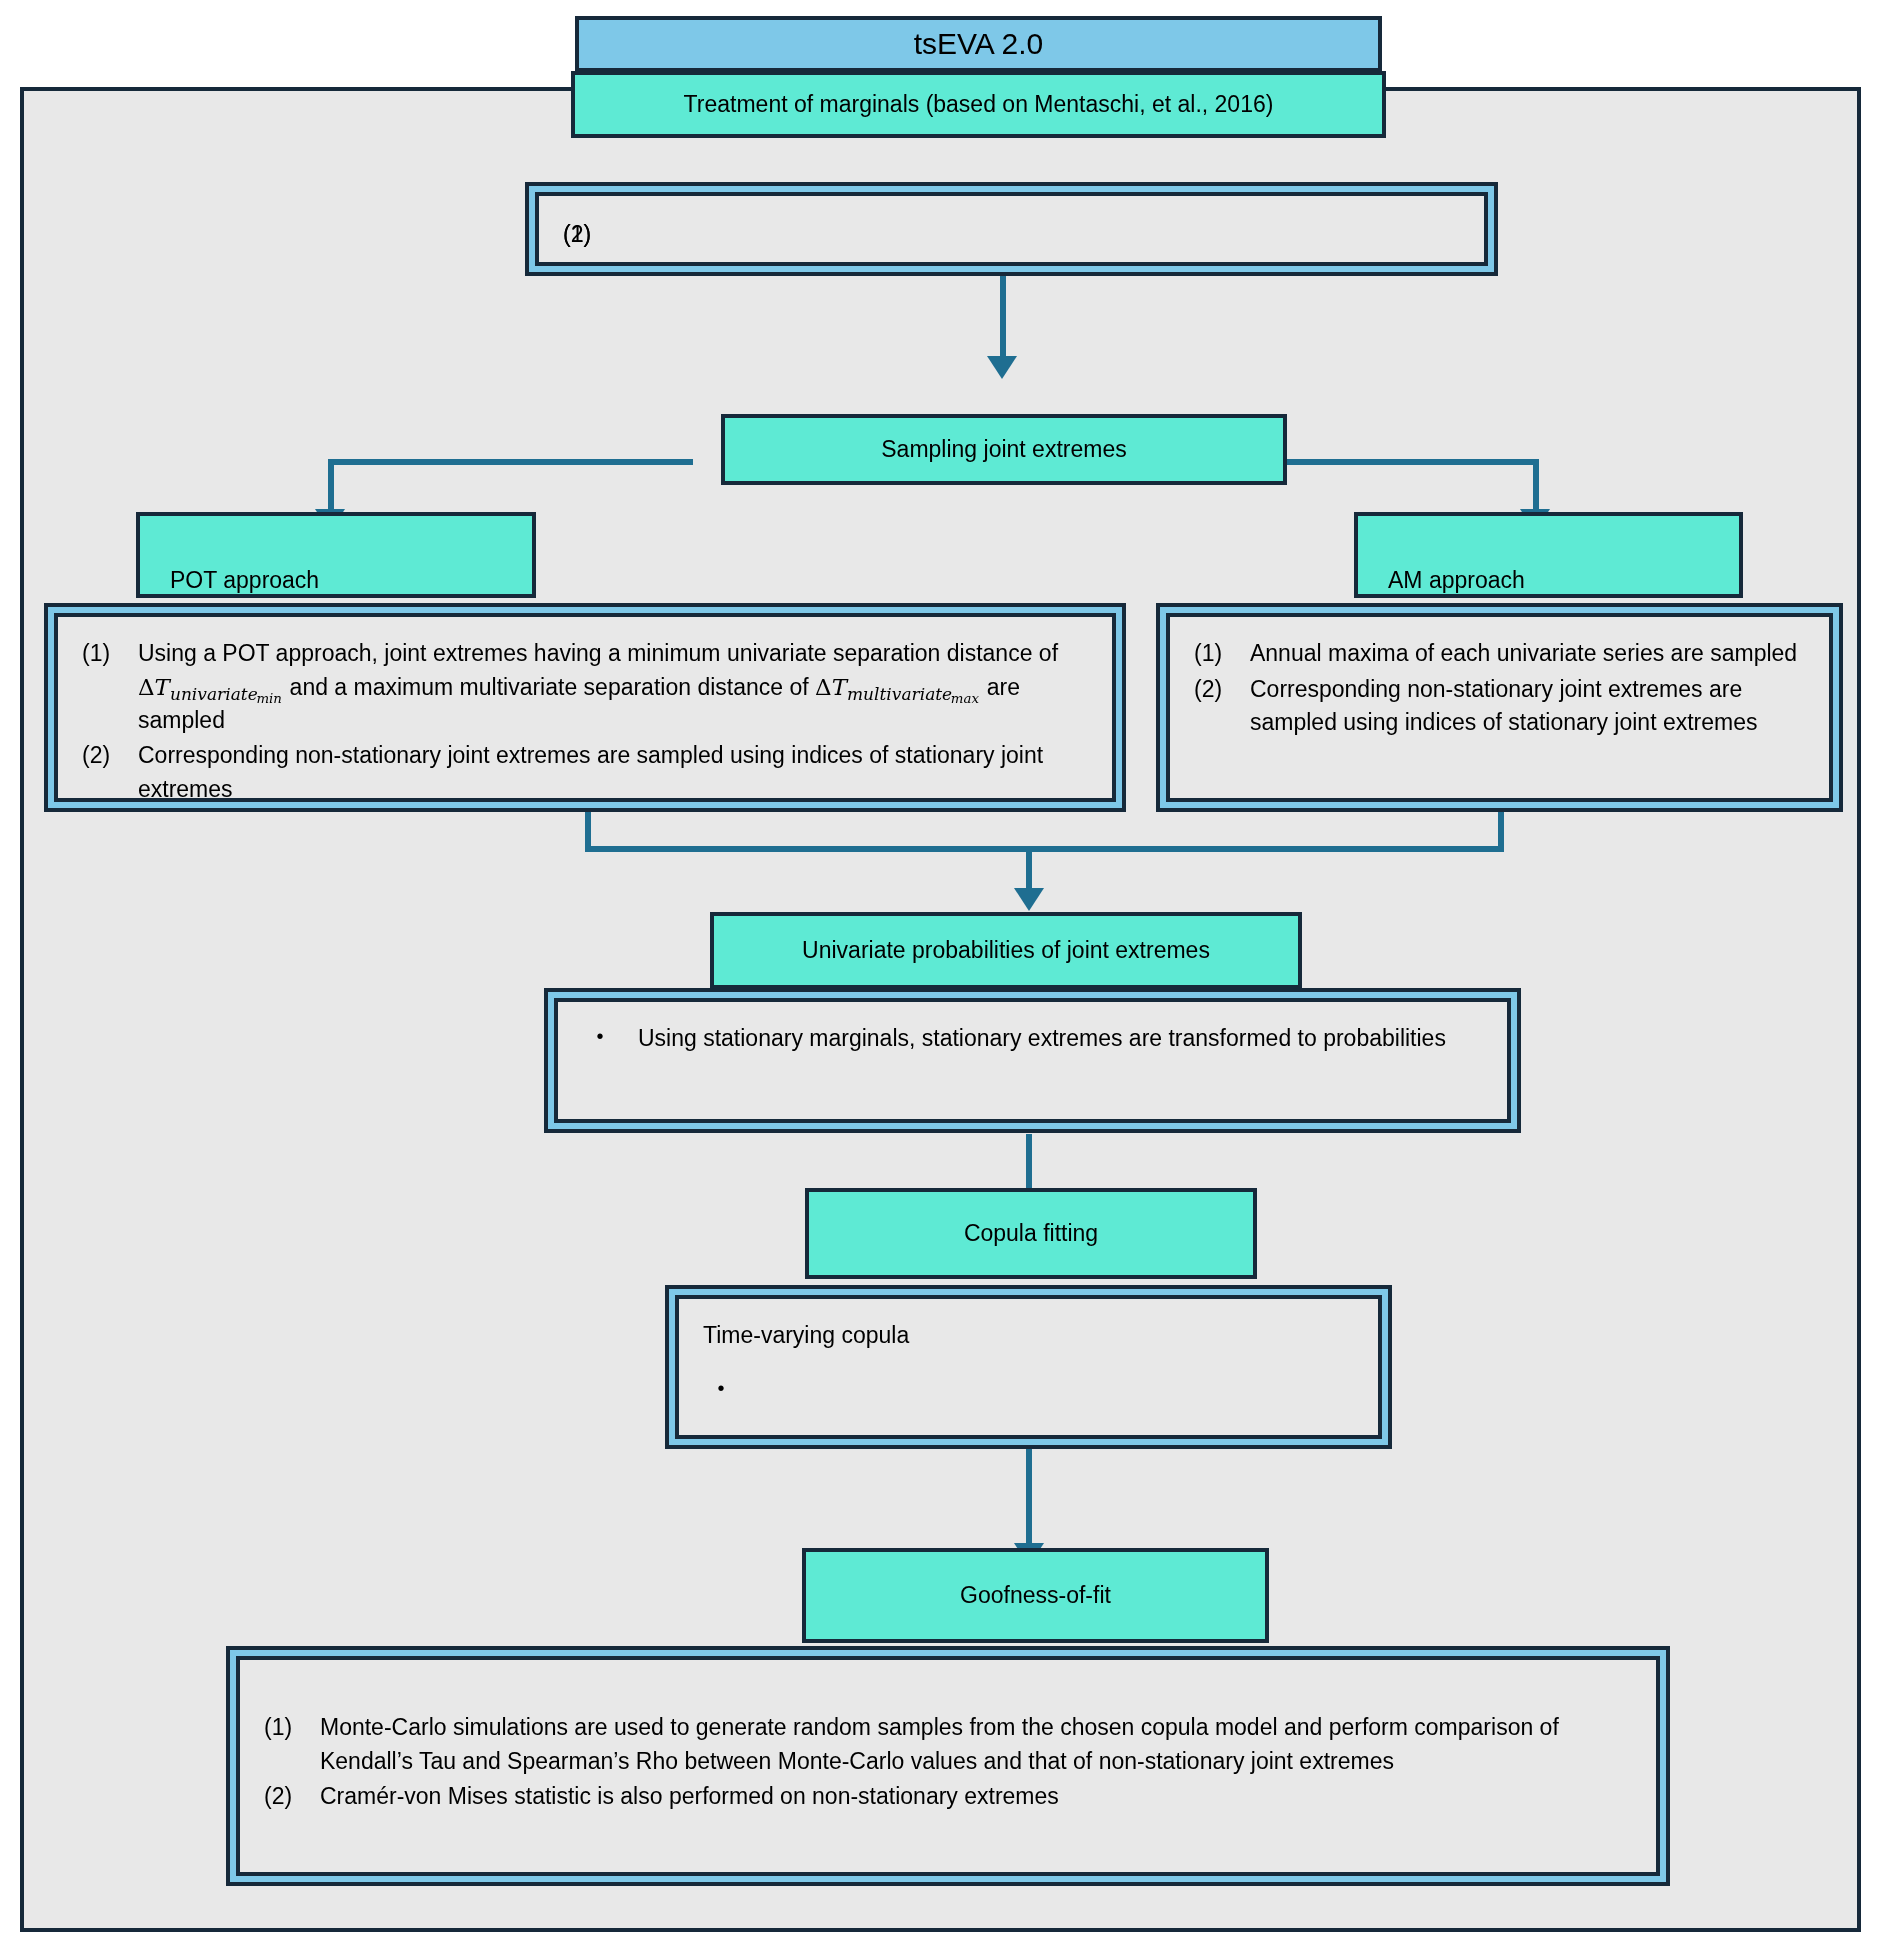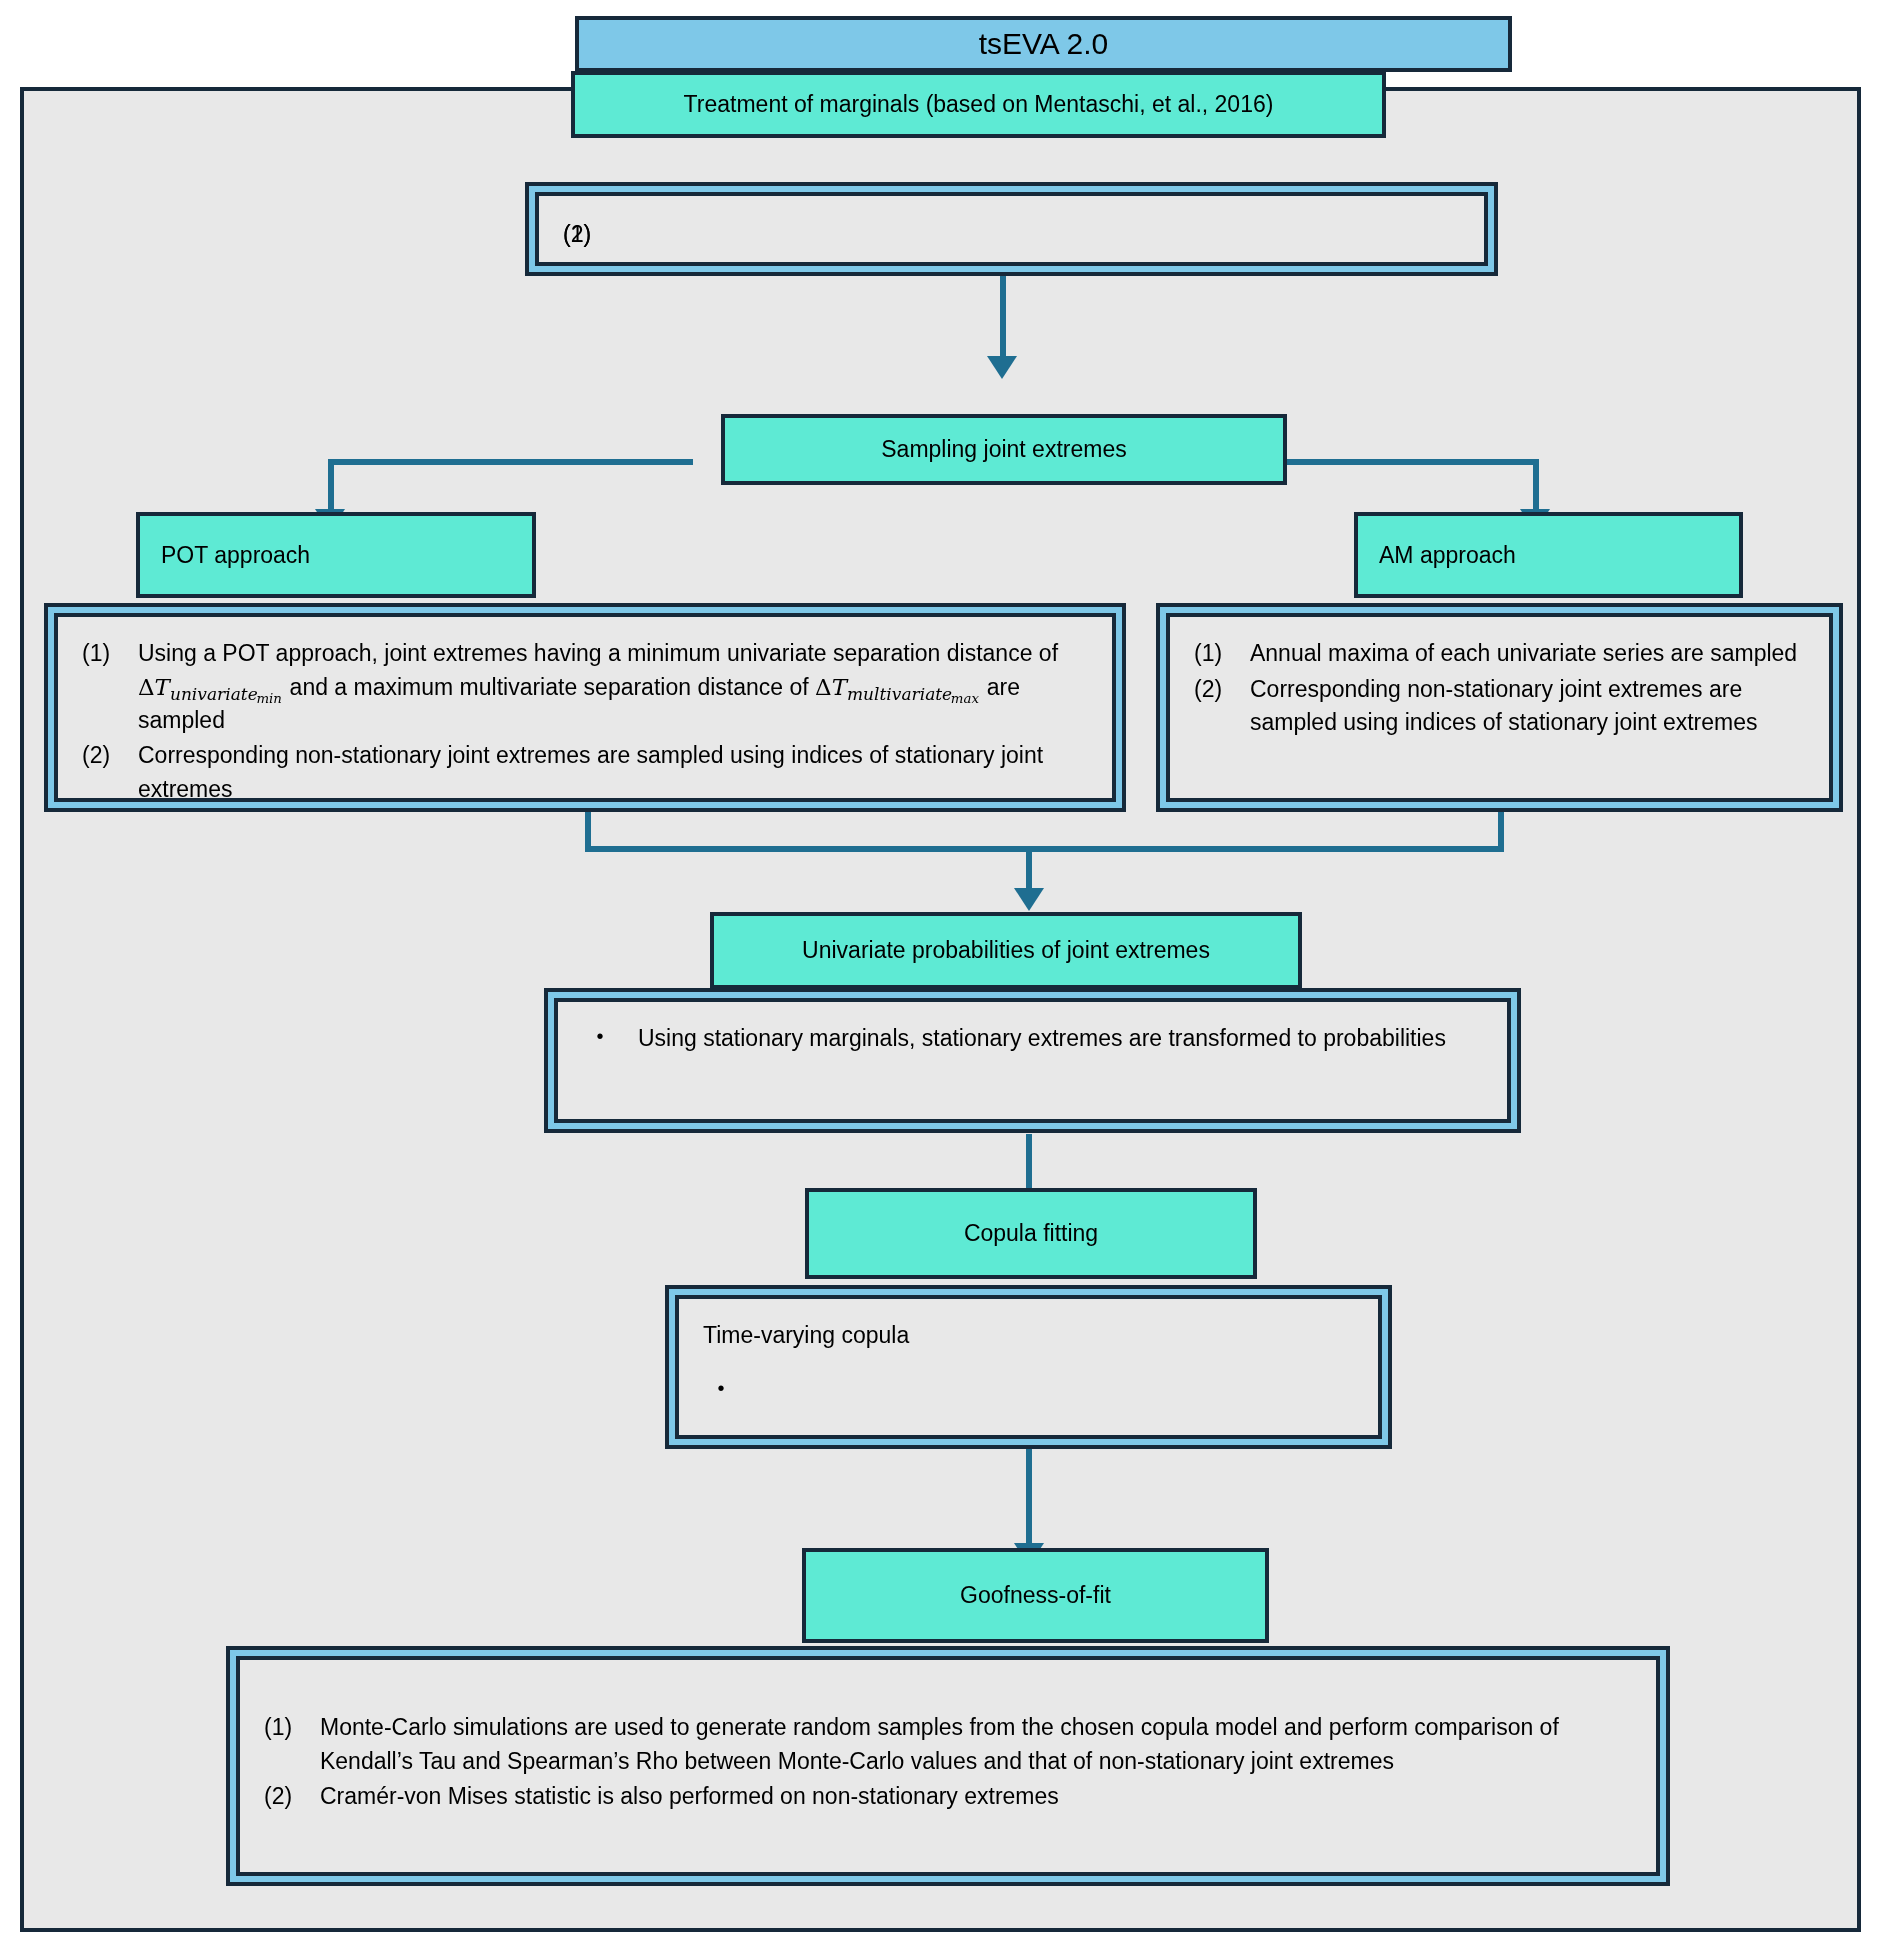--- a/index.html
+++ b/index.html
@@ -16,21 +16,21 @@
     height: 1955px;
     background: #ffffff;
     overflow: hidden;
   }
 
   
   .title-bar {
     position: absolute;
     left: 575px;
     top: 16.4px;
-    width: 937px;
+    width: 807px;
     height: 56px;
     background: #7ec8e8;
     border: 4.5px solid #16293a;
     box-sizing: border-box;
     display: flex;
     align-items: center;
     justify-content: center;
     font-size: 30px;
     color: #000000;
     z-index: 40;
@@ -55,21 +55,21 @@
     background: #5eead4;
     border: 4.5px solid #16293a;
     box-sizing: border-box;
     display: flex;
     align-items: center;
     font-size: 23px;
     color: #000000;
     z-index: 20;
   }
   .hdr-box.center { justify-content: center; }
-  .hdr-box.left { justify-content: flex-start; padding-left: 21px; }
+  .hdr-box.left { justify-content: flex-start; padding-left: 30px; align-items: flex-end; }
 
   
   .detail-box {
     position: absolute;
     background: #7ec8e8;
     border: 4.5px solid #16293a;
     box-sizing: border-box;
     padding: 6.4px;
     z-index: 30;
   }

